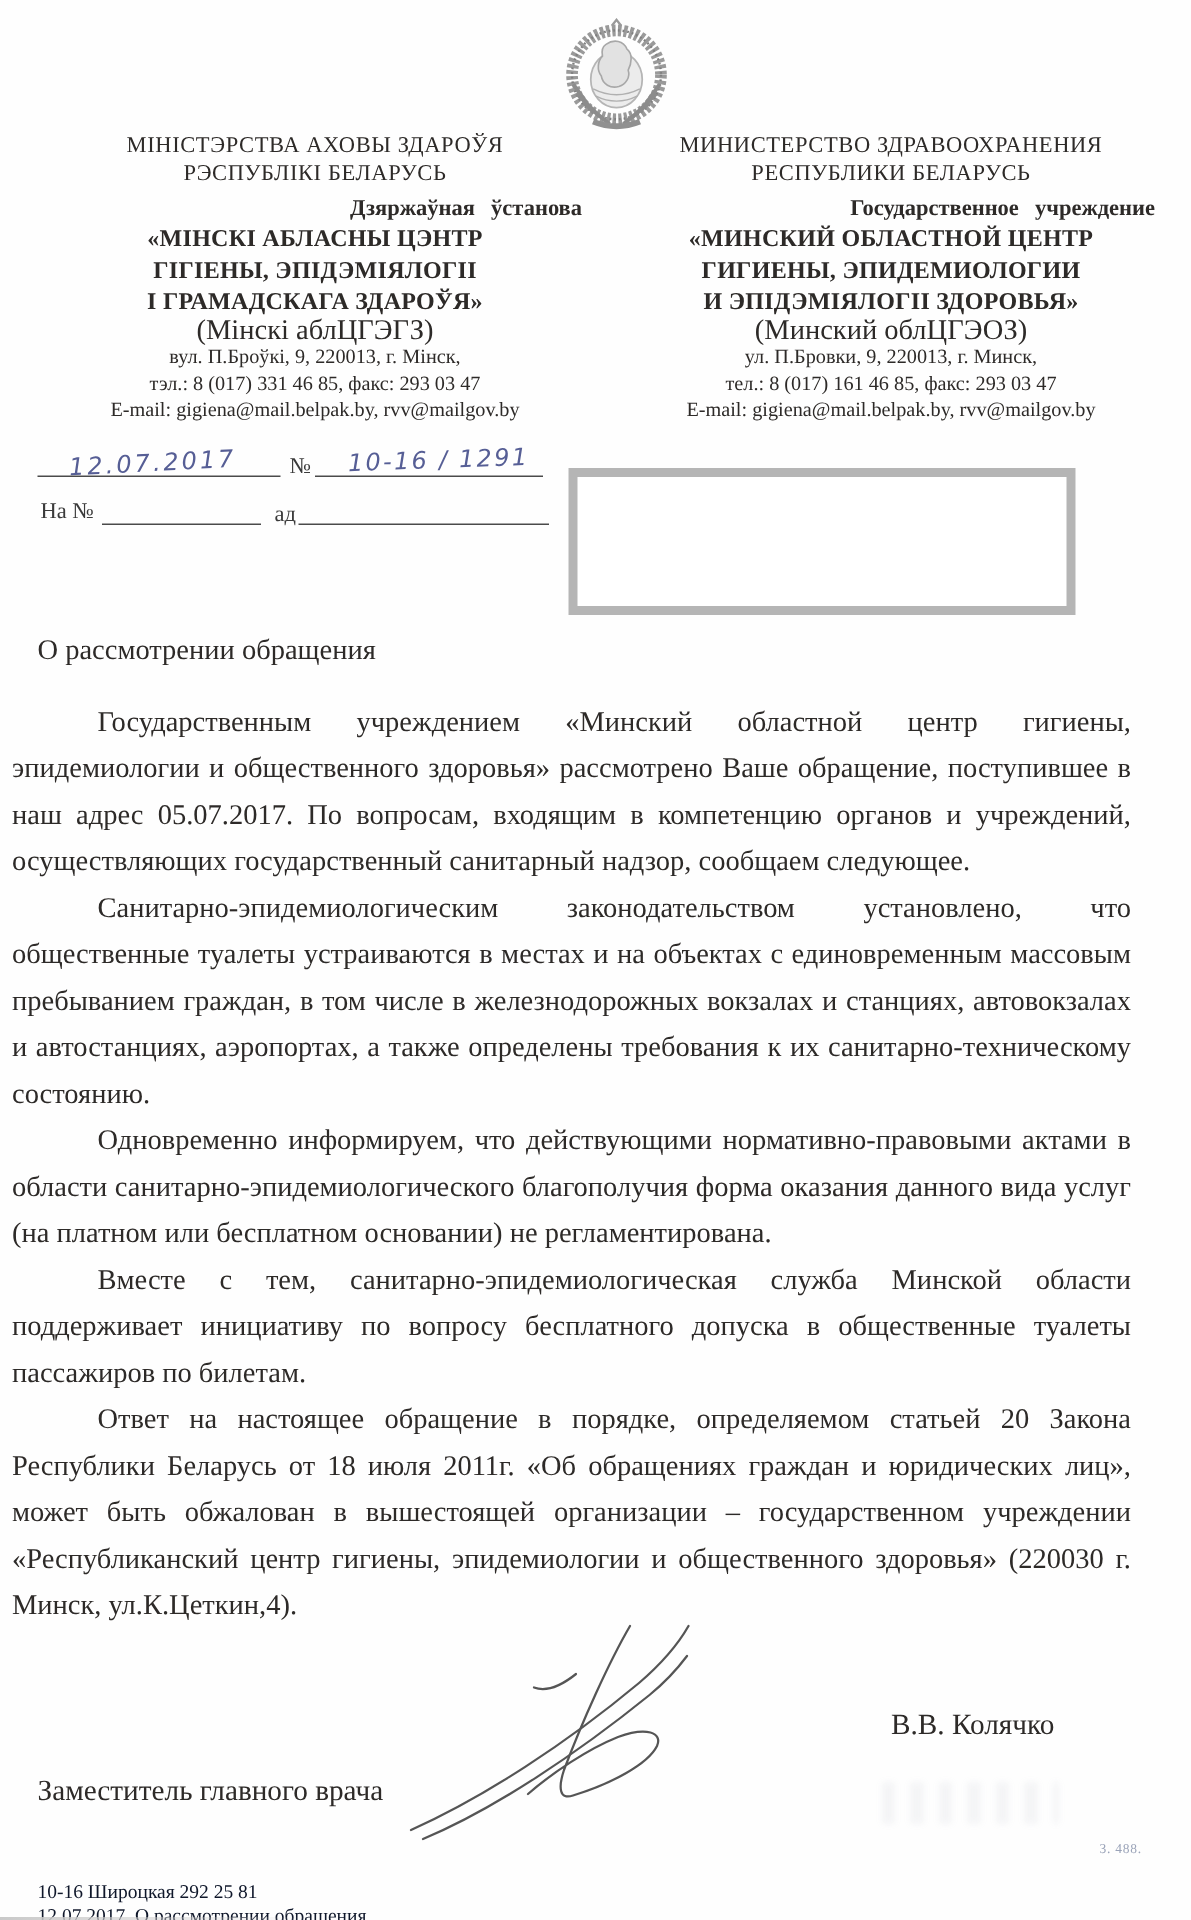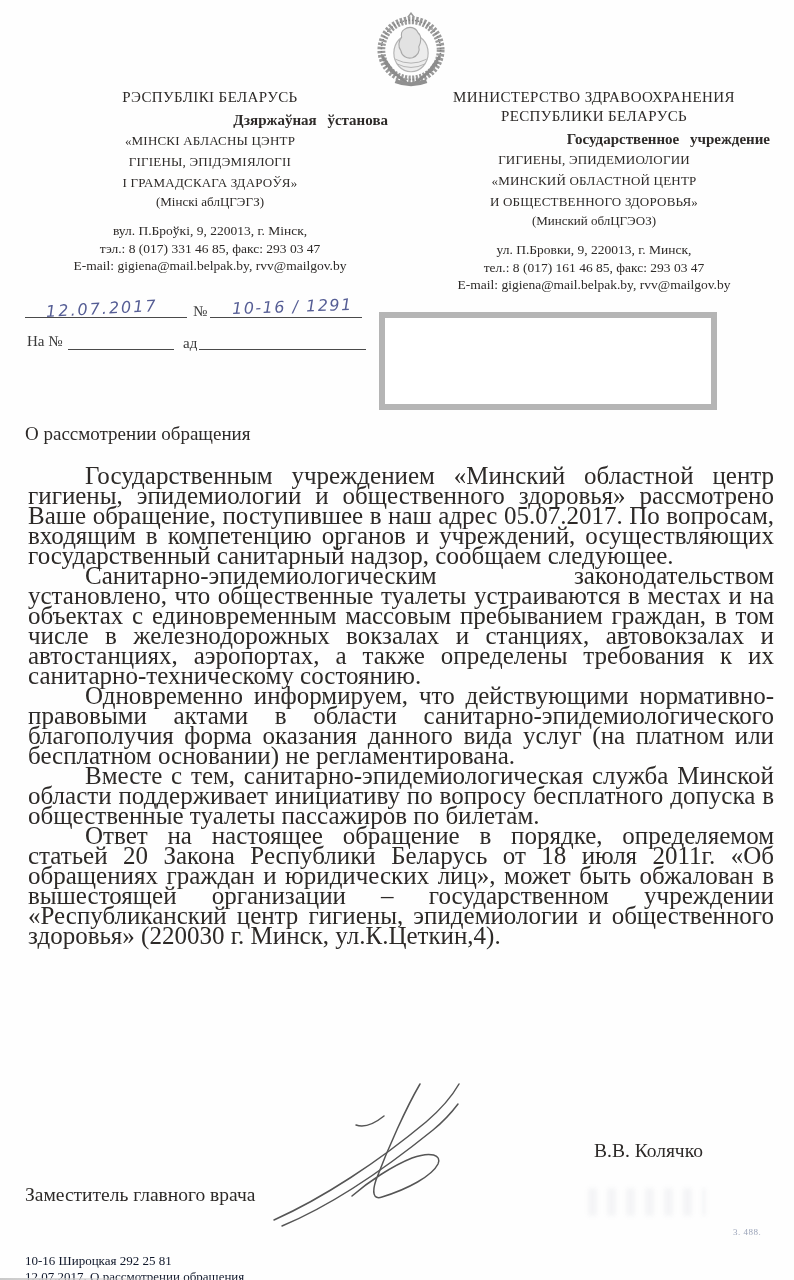--- a/index.html
+++ b/index.html
@@ -9,23 +9,23 @@
     font-family:"Liberation Serif", serif; color:#2d2a28;
   }
   
   .emblem { position:absolute; left:372px; top:12px; width:78px; height:82px; }
   
   .lh-col { position:absolute; top:88px; text-align:center; }
   .lh-left  { left:32px;  width:356px; }
   .lh-right { left:418px; width:352px; }
   .ministry { font-size:15px; line-height:19px; letter-spacing:0.4px; }
   .org-type { font-size:15px; line-height:19px; font-weight:bold; margin-top:4px; word-spacing:7px;text-align:right; }
-  .org-name { font-size:13px; line-height:21px; font-weight:normal; letter-spacing:0.2px; }
-  .org-abbr { font-size:13px; line-height:17px; }
-  .addr     { font-size:13.5px; line-height:17.5px; margin-top:12px; }
+  .org-name { font-size:16px; line-height:21px; font-weight:bold; letter-spacing:0.2px; }
+  .org-abbr { font-size:19px; line-height:17px; }
+  .addr     { font-size:13.5px; line-height:17.5px; }
   
   .hw { font-family:"DejaVu Sans", sans-serif; font-style:italic; color:#565e95; }
   .hw-date { position:absolute; left:46px; top:299px; font-size:16px; letter-spacing:2px; transform:rotate(-3deg); }
   .hw-num  { position:absolute; left:232px; top:297px; font-size:16px; letter-spacing:1.5px; transform:rotate(-2deg); }
   .u-line { position:absolute; border-bottom:1.4px solid #4a4a4a; }
   .u1 { left:25px;  top:317px; width:162px; }
   .u2 { left:210px; top:317px; width:152px; }
   .u3 { left:68px;  top:349px; width:106px; }
   .u4 { left:199px; top:349px; width:167px; }
   .ref-label { position:absolute; font-size:15px; color:#3a3a3a; }
@@ -33,22 +33,22 @@
   .na-label { left:27px;  top:333px; }
   .ad-label { left:183px; top:335px; }
   
   .redaction-box {
     position:absolute; left:379px; top:312px; width:338px; height:98px;
     border:6px solid #b5b5b5; background:#ffffff; box-sizing:border-box;
   }
   
   .subject { position:absolute; left:25px; top:423px; font-size:19px;text-align:right; }
   .body-text {
-    position:absolute; left:28px; top:466px; width:746px;
-    font-size:25px; line-height:20px; text-align:justify;
+    position:absolute; left:8px; top:466px; width:746px;
+    font-size:19px; line-height:31px; text-align:justify;
   }
   .body-text p { margin:0; text-indent:57px; }
   
   .sign-pos  { position:absolute; left:25px;  top:1184px; font-size:19.5px; }
   .sign-name { position:absolute; left:594px; top:1140px; font-size:19.5px; }
   .signature-svg { position:absolute; left:268px; top:1040px; width:210px; height:188px; }
   
   .footer { position:absolute; left:25px; top:1253px; font-size:13px; line-height:15.5px; color:#0f172a; }
   .page-note { position:absolute; left:733px; top:1227px; font-size:9px; color:#9aa3b8; letter-spacing:0.5px; }
   
@@ -77,40 +77,41 @@
       <path d="M30,60 Q50,70 70,60 M32,66 Q50,75 68,66" stroke="#b0b0b0" stroke-width="1.2" fill="none"></path>
 
       <path d="M41,22 C48,17 56,19 59,26 C64,30 63,38 60,44 C62,50 58,56 52,58 C45,60 38,56 37,49 C33,44 34,36 38,32 C37,27 38,24 41,22 Z" fill="#e2e2e2" stroke="#a8a8a8" stroke-width="1.4"></path>
 
       <path d="M30,88 Q50,96 70,88" stroke="#909090" stroke-width="5" fill="none"></path>
       <path d="M46,6 L50,1 L54,6" stroke="#9a9a9a" stroke-width="2" fill="none"></path>
     </svg>
   </div>
 
   <div class="lh-col lh-left">
+    <div class="ministry">МІНІСТЭРСТВА АХОВЫ ЗДАРОЎЯ</div>
     <div class="ministry">РЭСПУБЛІКІ  БЕЛАРУСЬ</div>
     <div class="org-type">Дзяржаўная  ўстанова</div>
     <div class="org-name">«МІНСКІ АБЛАСНЫ ЦЭНТР</div>
     <div class="org-name">ГІГІЕНЫ,  ЭПІДЭМІЯЛОГІІ</div>
     <div class="org-name">І ГРАМАДСКАГА ЗДАРОЎЯ»</div>
     <div class="org-abbr">(Мінскі аблЦГЭГЗ)</div>
     <div class="addr">
       <div>вул. П.Броўкі, 9,  220013,  г. Мінск,</div>
       <div>тэл.: 8 (017) 331 46 85, факс: 293 03 47</div>
       <div>E-mail: gigiena@mail.belpak.by, rvv@mailgov.by</div>
     </div>
   </div>
 
   <div class="lh-col lh-right">
     <div class="ministry">МИНИСТЕРСТВО  ЗДРАВООХРАНЕНИЯ</div>
     <div class="ministry">РЕСПУБЛИКИ  БЕЛАРУСЬ</div>
     <div class="org-type">Государственное  учреждение</div>
+    <div class="org-name">«МИНСКИЙ ОБЛАСТНОЙ ЦЕНТР</div>
     <div class="org-name">ГИГИЕНЫ,  ЭПИДЕМИОЛОГИИ</div>
-    <div class="org-name">«МИНСКИЙ ОБЛАСТНОЙ ЦЕНТР</div>
-    <div class="org-name">И ОБЩЕСТВЕННОГО ЗДОРОВЬЯ»</div>
+    <div class="org-name">И ЭПІДЭМІЯЛОГІІ ЗДОРОВЬЯ»</div>
     <div class="org-abbr">(Минский облЦГЭОЗ)</div>
     <div class="addr">
       <div>ул. П.Бровки, 9,  220013,  г. Минск,</div>
       <div>тел.: 8 (017) 161 46 85, факс: 293 03 47</div>
       <div>E-mail: gigiena@mail.belpak.by, rvv@mailgov.by</div>
     </div>
   </div>
 
   <div class="hw hw-date">12.07.2017</div>
   <div class="u-line u1"></div>

